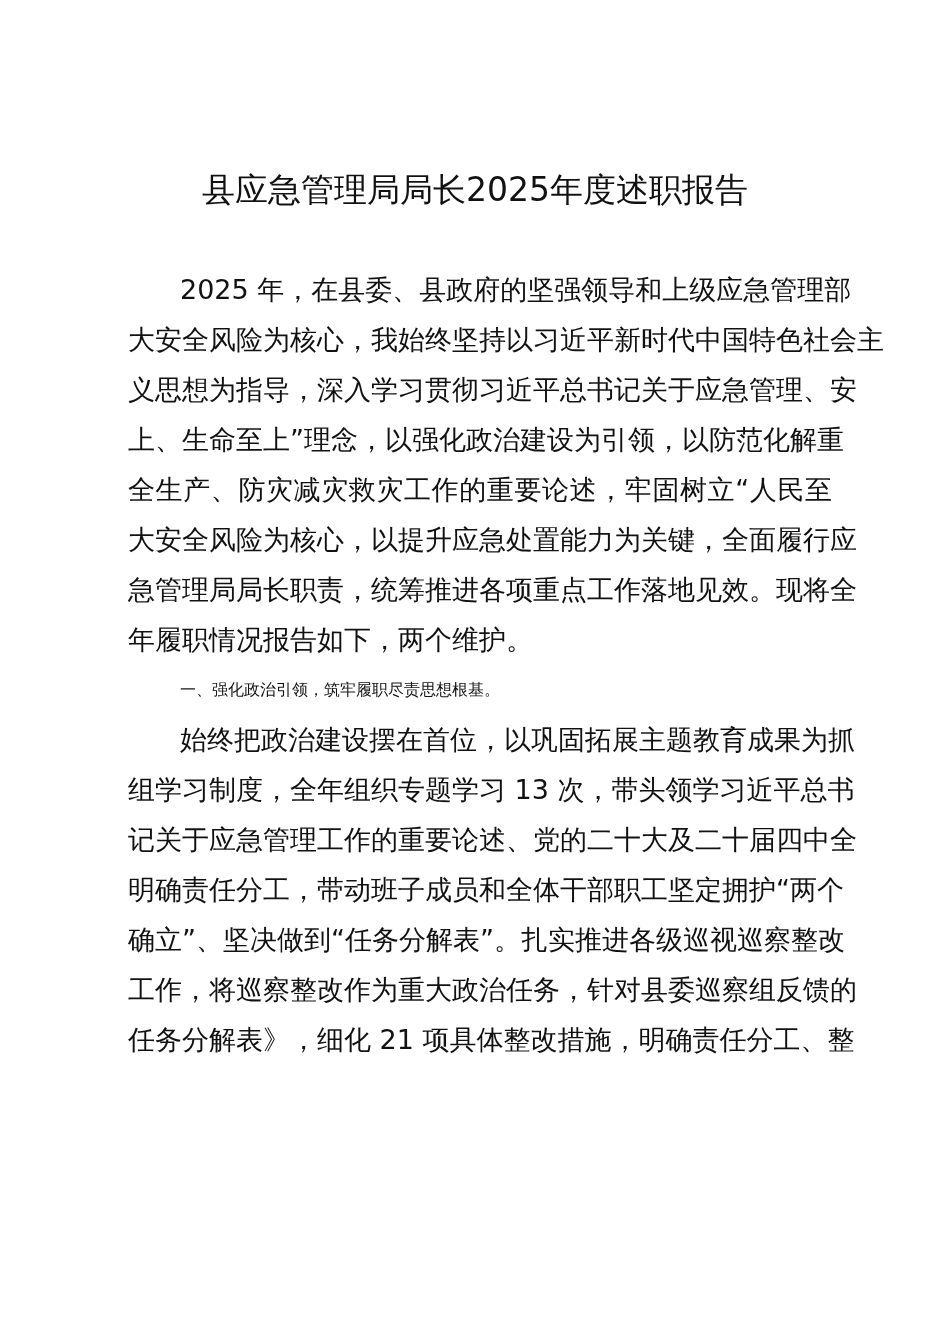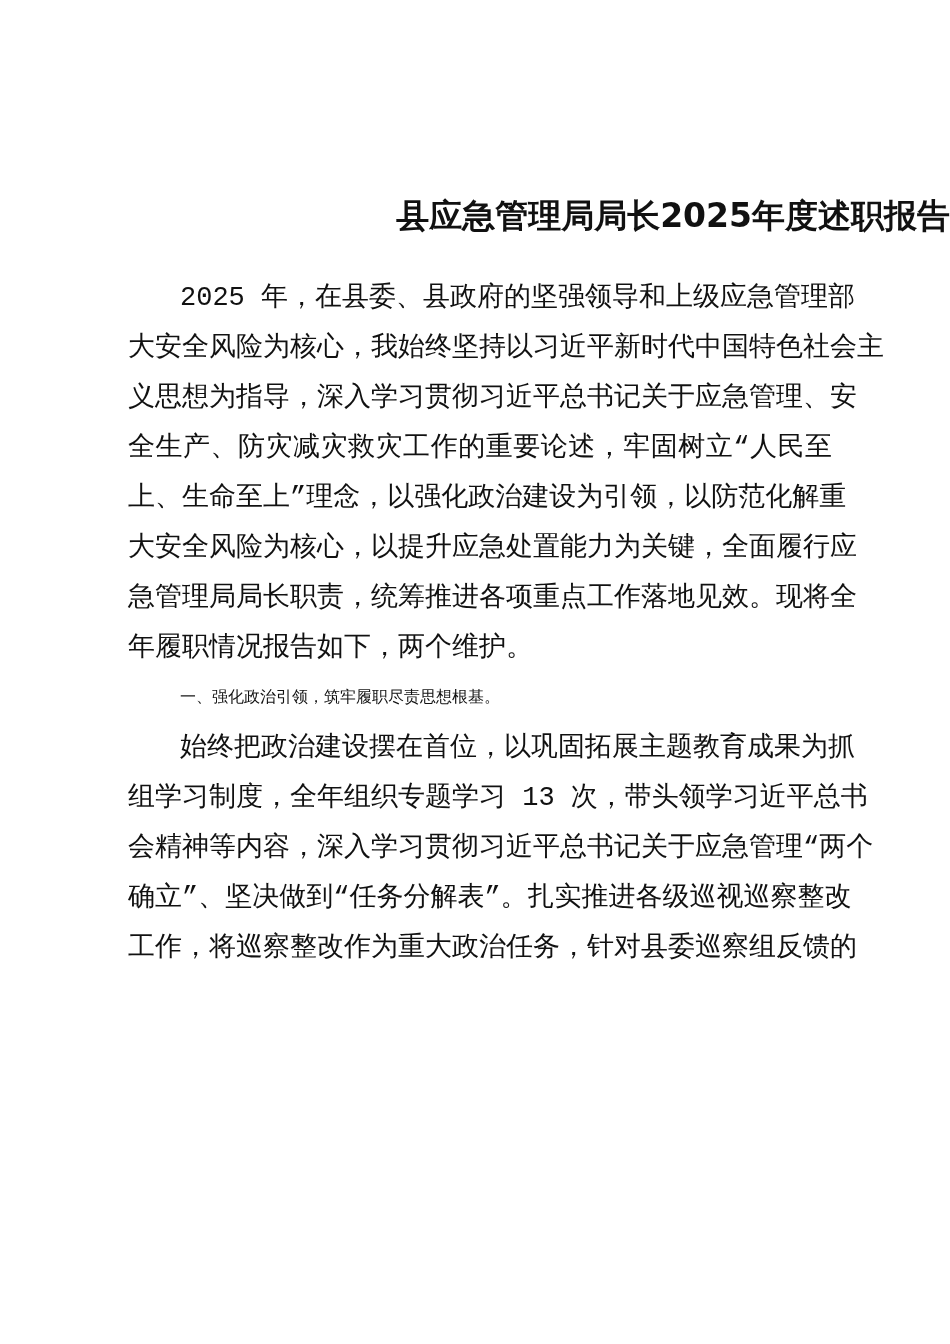--- a/index.html
+++ b/index.html
@@ -1,45 +1,47 @@
 <!DOCTYPE html>
 <html><head>
 <meta charset="utf-8">
 <style>
   html, body { margin: 0; padding: 0; background: #ffffff; }
   body { width: 950px; height: 1344px; position: relative; overflow: hidden;
          font-family: "DejaVu Sans", sans-serif; color: #111111; }
   .page { position: absolute; left: 0; top: 0; width: 950px; height: 1344px; background: #ffffff; }
-  .title { position: absolute; top: 192px; left: 0; width: 950px; text-align: right;
-           font-size: 33px; line-height: 48px; letter-spacing: 0px; color: #111; font-weight: bold; }
-  .body { position: absolute; left: 128px; top: 273px; width: 704px; font-family: Liberation Mono, monospace; }
+  .title { position: absolute; top: 166px; left: 0; width: 950px; text-align: center;
+           font-size: 33px; line-height: 48px; letter-spacing: 0px; color: #111; }
+  .body { position: absolute; left: 128px; top: 265px; width: 704px; }
   .line { height: 50px; line-height: 50px; font-size: 27px; white-space: nowrap;
           text-align: justify; text-align-last: justify; overflow: visible; }
   .line.last { text-align-last: left; }
   .indent { padding-left: 52px; }
   .heading { text-align-last: left; }
 </style>
 </head>
 <body>
 
 <div class="page">
   <div class="title">县应急管理局局长2025年度述职报告</div>
 
   <div class="body">
 
     <div class="line indent">2025 年，在县委、县政府的坚强领导和上级应急管理部</div>
     <div class="line">大安全风险为核心，我始终坚持以习近平新时代中国特色社会主</div>
     <div class="line">义思想为指导，深入学习贯彻习近平总书记关于应急管理、安</div>
+    <div class="line">上、生命至上”理念，以强化政治建设为引领，以防范化解重</div>
     <div class="line">全生产、防灾减灾救灾工作的重要论述，牢固树立“人民至</div>
-    <div class="line">上、生命至上”理念，以强化政治建设为引领，以防范化解重</div>
     <div class="line">大安全风险为核心，以提升应急处置能力为关键，全面履行应</div>
     <div class="line">急管理局局长职责，统筹推进各项重点工作落地见效。现将全</div>
     <div class="line last">年履职情况报告如下，两个维护。</div>
 
     <div class="line indent heading last" style="font-size:16px;">一、强化政治引领，筑牢履职尽责思想根基。</div>
 
     <div class="line indent">始终把政治建设摆在首位，以巩固拓展主题教育成果为抓</div>
     <div class="line">组学习制度，全年组织专题学习 13 次，带头领学习近平总书</div>
-    <div class="line">会精神等内容，深入学习贯彻习近平总书记关于应急管理“两个</div>
+    <div class="line">记关于应急管理工作的重要论述、党的二十大及二十届四中全</div>
+    <div class="line">明确责任分工，带动班子成员和全体干部职工坚定拥护“两个</div>
     <div class="line">确立”、坚决做到“任务分解表”。扎实推进各级巡视巡察整改</div>
     <div class="line">工作，将巡察整改作为重大政治任务，针对县委巡察组反馈的</div>
+    <div class="line">任务分解表》，细化 21 项具体整改措施，明确责任分工、整</div>
   </div>
 </div>
 
 </body></html>

